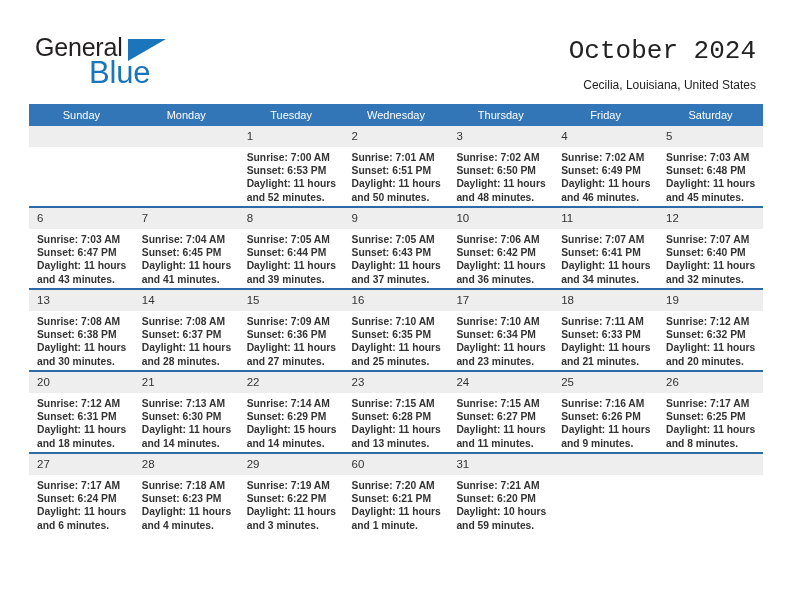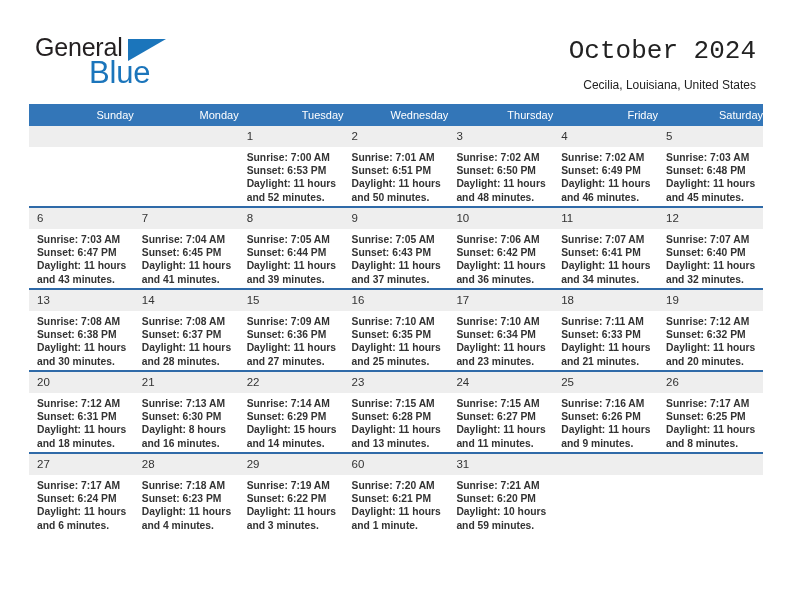--- a/index.html
+++ b/index.html
@@ -96,21 +96,21 @@
     table-layout: fixed;
     width: 734px;
   }
   table.cal col { width: 104.857px; }
 
   thead th {
     background: #3376b8;
     color: #ffffff;
     font-size: 11px;
     font-weight: normal;
-    text-align: right;
+    text-align: center;
     padding: 5px 0 5px 0;
     height: 11px;
     vertical-align: middle;
   }
 
   td.daycell {
     vertical-align: top;
     padding: 0;
     border-top: 2px solid #2f6aa8;
     height: 80px;
@@ -355,21 +355,21 @@
                 <div>Sunrise: 7:12 AM</div>
                 <div>Sunset: 6:31 PM</div>
                 <div class="dl-wrap">Daylight: 11 hours and 18 minutes.</div>
               </div>
             </td>
             <td class="daycell">
               <div class="datenum">21</div>
               <div class="details">
                 <div>Sunrise: 7:13 AM</div>
                 <div>Sunset: 6:30 PM</div>
-                <div class="dl-wrap">Daylight: 8 hours and 16 minutes.</div>
+                <div class="dl-wrap">Daylight: 11 hours and 14 minutes.</div>
               </div>
             </td>
             <td class="daycell">
               <div class="datenum">22</div>
               <div class="details">
                 <div>Sunrise: 7:14 AM</div>
                 <div>Sunset: 6:29 PM</div>
                 <div class="dl-wrap">Daylight: 15 hours and 14 minutes.</div>
               </div>
             </td>

